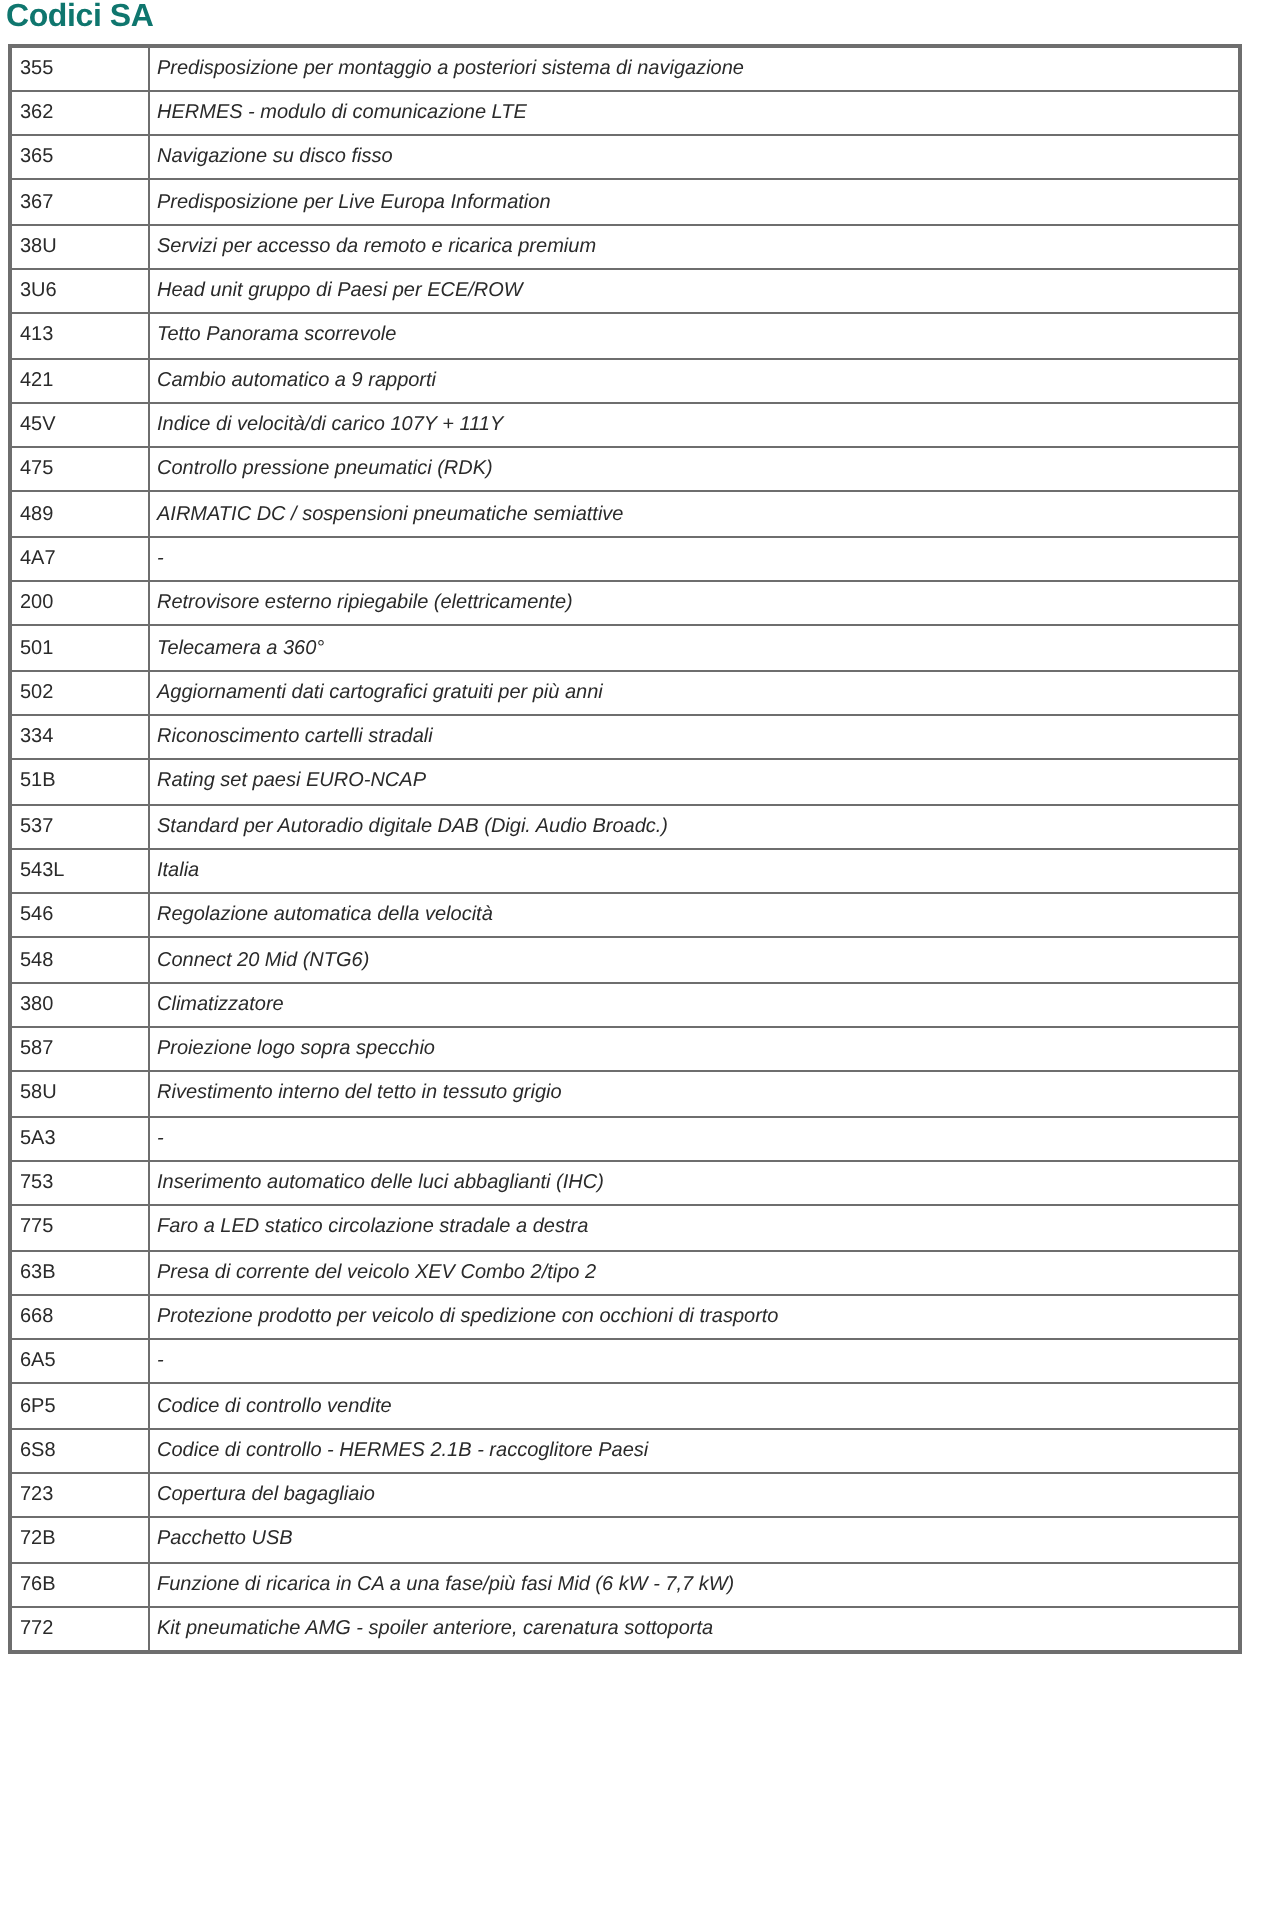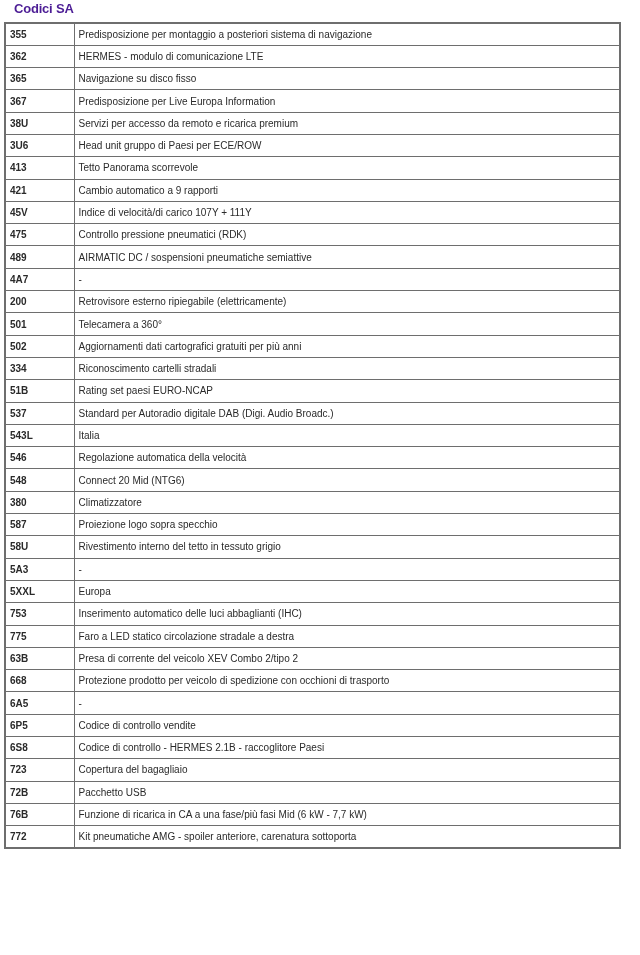--- a/index.html
+++ b/index.html
@@ -10,25 +10,25 @@
     body {
       width: 640px;
       height: 955px;
       position: relative;
       overflow: hidden;
       font-family: "Liberation Sans", "DejaVu Sans", sans-serif;
       color: #222222;
     }
     .title {
       position: absolute;
-      left: 14px;
+      left: 3px;
       top: 0px;
-      font-size: 13px;
+      font-size: 16px;
       font-weight: bold;
-      color: #4c1d95;
+      color: #0f766e;
       letter-spacing: -0.2px;
       line-height: 18px;
     }
     .codes-table {
       position: absolute;
       left: 4px;
       top: 22px;
       width: 617px;
       border-collapse: collapse;
       table-layout: fixed;
@@ -44,24 +44,24 @@
       color: #2a2a2a;
       vertical-align: middle;
       white-space: nowrap;
       overflow: hidden;
       box-sizing: border-box;
     }
     .codes-table td.code {
       width: 69px;
       border-right: 1.5px solid #6e6e6e;
       padding-left: 4px;
-      font-weight: bold;
     }
     .codes-table td.desc {
       padding-left: 4px;
+      font-style: italic;
     }
   </style>
 </head>
 <body>
 
 <div class="title">Codici SA</div>
 
 <table class="codes-table">
   <tbody id="codes-body">
       <tr>
@@ -158,24 +158,20 @@
       </tr>
       <tr>
         <td class="code">58U</td>
         <td class="desc">Rivestimento interno del tetto in tessuto grigio</td>
       </tr>
       <tr>
         <td class="code">5A3</td>
         <td class="desc">-</td>
       </tr>
       <tr>
-        <td class="code">5XXL</td>
-        <td class="desc">Europa</td>
-      </tr>
-      <tr>
         <td class="code">753</td>
         <td class="desc">Inserimento automatico delle luci abbaglianti (IHC)</td>
       </tr>
       <tr>
         <td class="code">775</td>
         <td class="desc">Faro a LED statico circolazione stradale a destra</td>
       </tr>
       <tr>
         <td class="code">63B</td>
         <td class="desc">Presa di corrente del veicolo XEV Combo 2/tipo 2</td>

